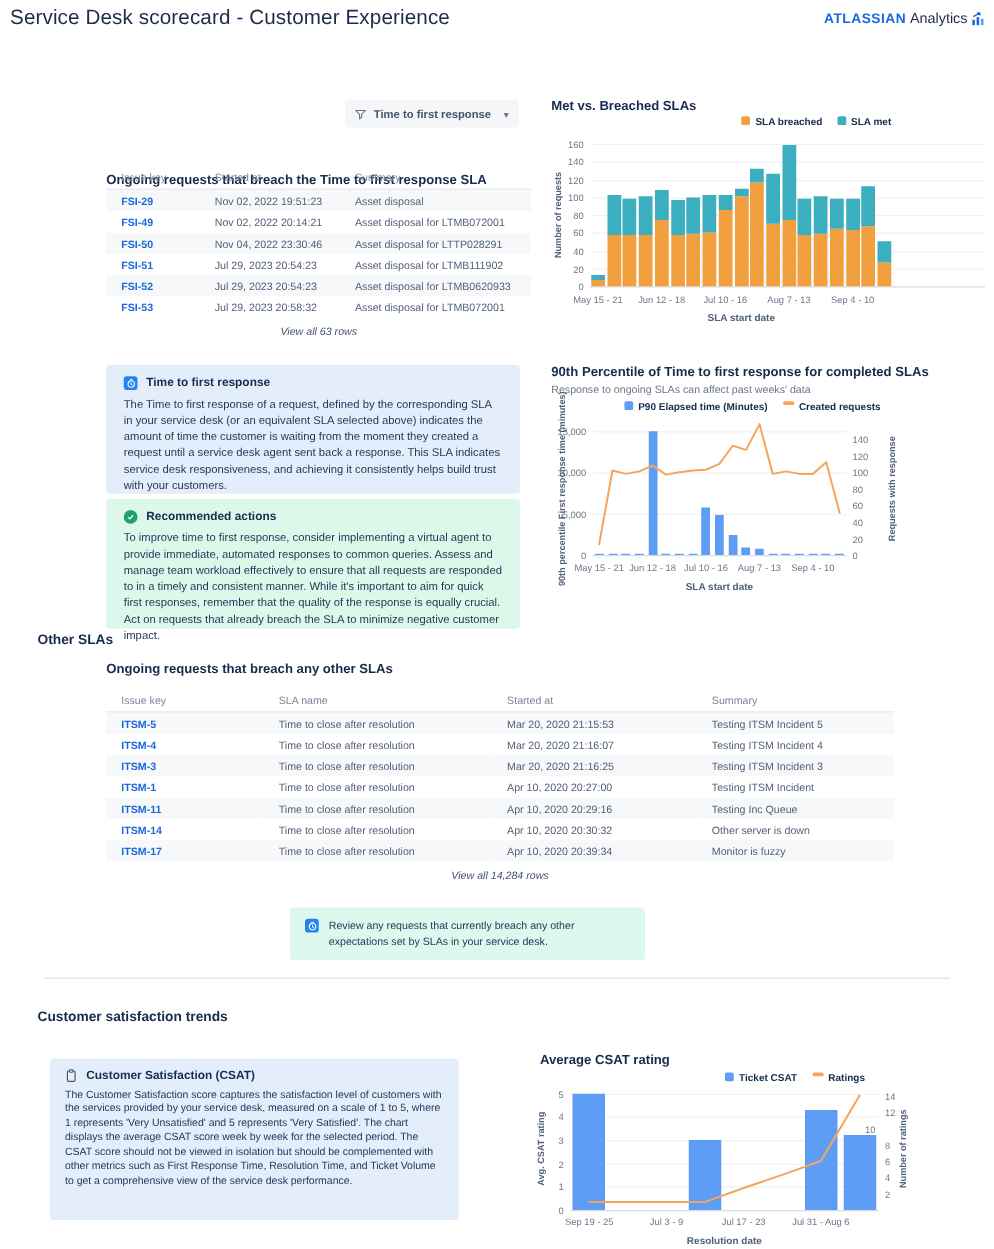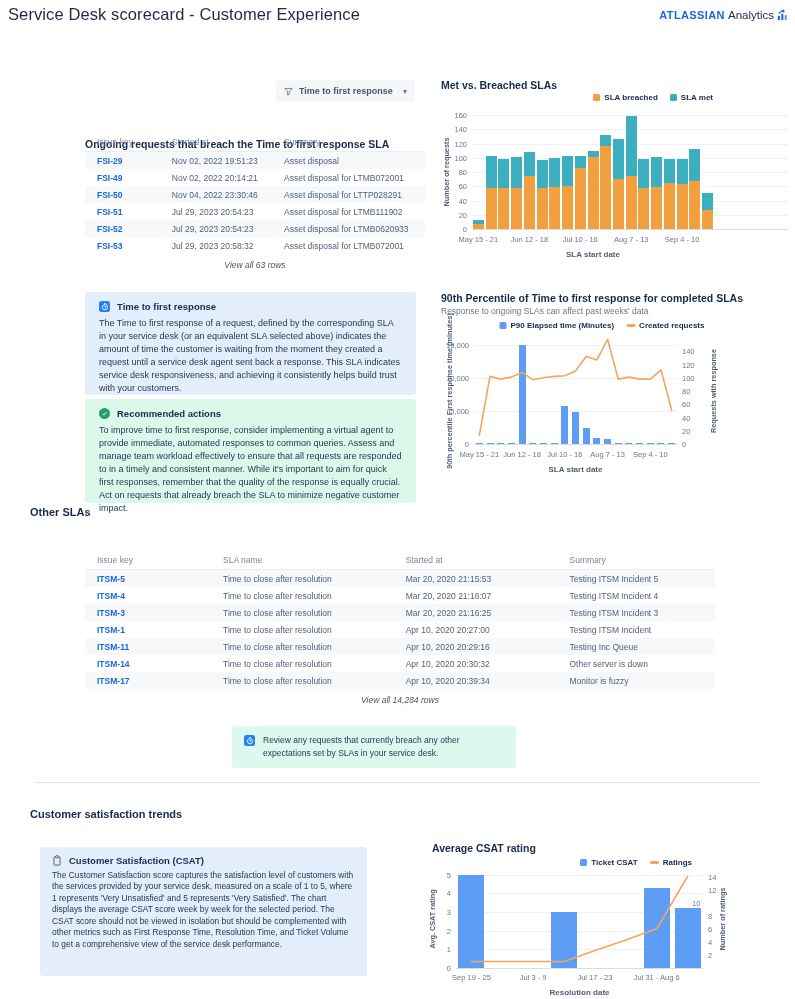--- a/index.html
+++ b/index.html
@@ -46,21 +46,21 @@
   .review-box { display:flex; gap:8px; align-items:flex-start; padding:8px 12px; border-radius:3px; }
   .review-text { font-size:8.5px; line-height:1.5; color:#253858; }
 
   .divider { height:1px; background:#DFE1E6; }
 
   
   .chart { position:absolute; }
   .ch-title { position:absolute; font-size:10.5px; font-weight:bold; color:#172B4D; white-space:nowrap; }
   .ch-subtitle { position:absolute; font-size:8.5px; color:#6B778C; white-space:nowrap; }
   .legend { position:absolute; display:flex; gap:12px; align-items:center; }
-  .legend-item { display:flex; align-items:center; gap:4px; font-size:8px; font-weight:600; color:#172B4D; white-space:nowrap; }
+  .legend-item { display:flex; gap:4px; font-size:8px; font-weight:600; color:#172B4D; white-space:nowrap; }
   .lg-swatch { width:7px; height:7px; border-radius:1.5px; display:inline-block; }
   .lg-line { width:9px; height:2.5px; border-radius:2px; display:inline-block; }
   .gridline { position:absolute; height:1px; background:#F0F1F4; }
   .gridline.base { background:#D8DCE3; }
   .ytick { position:absolute; font-size:7.5px; color:#6B778C; text-align:right; }
   .ytick-r { position:absolute; font-size:7.5px; color:#6B778C; text-align:left; }
   .xtick { position:absolute; font-size:7.5px; color:#6B778C; transform:translateX(-50%); white-space:nowrap; }
   .bar-seg { position:absolute; }
   .axis-title { position:absolute; font-size:8px; font-weight:600; color:#505F79; white-space:nowrap; }
   .axis-title-y { position:absolute; font-size:7.3px; font-weight:600; color:#505F79; white-space:nowrap;
@@ -166,20 +166,21 @@
         <svg width="7" height="7" viewBox="0 0 16 16">
             <path d="M3.5 8.5 L6.5 11.5 L12.5 5" stroke="#fff" stroke-width="2.2" fill="none"></path>
           </svg>
       </span>
       <span class="ib-title">Recommended actions</span>
     </div>
     <div class="ib-body">To improve time to first response, consider implementing a virtual agent to provide immediate, automated responses to common queries. Assess and manage team workload effectively to ensure that all requests are responded to in a timely and consistent manner. While it's important to aim for quick first responses, remember that the quality of the response is equally crucial. Act on requests that already breach the SLA to minimize negative customer impact.</div>
   </div>
 
   <div class="abs section-heading" style="left:30px; top:506px;">Other SLAs</div>
+  <div class="abs tbl-heading" style="left:85px; top:529px; width:400px;">Ongoing requests that breach any other SLAs</div>
   <div class="abs data-table" style="left:85px; top:551px; width:630px;" data-table="other_slas.table">
       <table>
         <colgroup>
           <col style="width:20%">
           <col style="width:29%">
           <col style="width:26%">
           <col style="width:25%">
         </colgroup>
         <thead>
           <tr>

